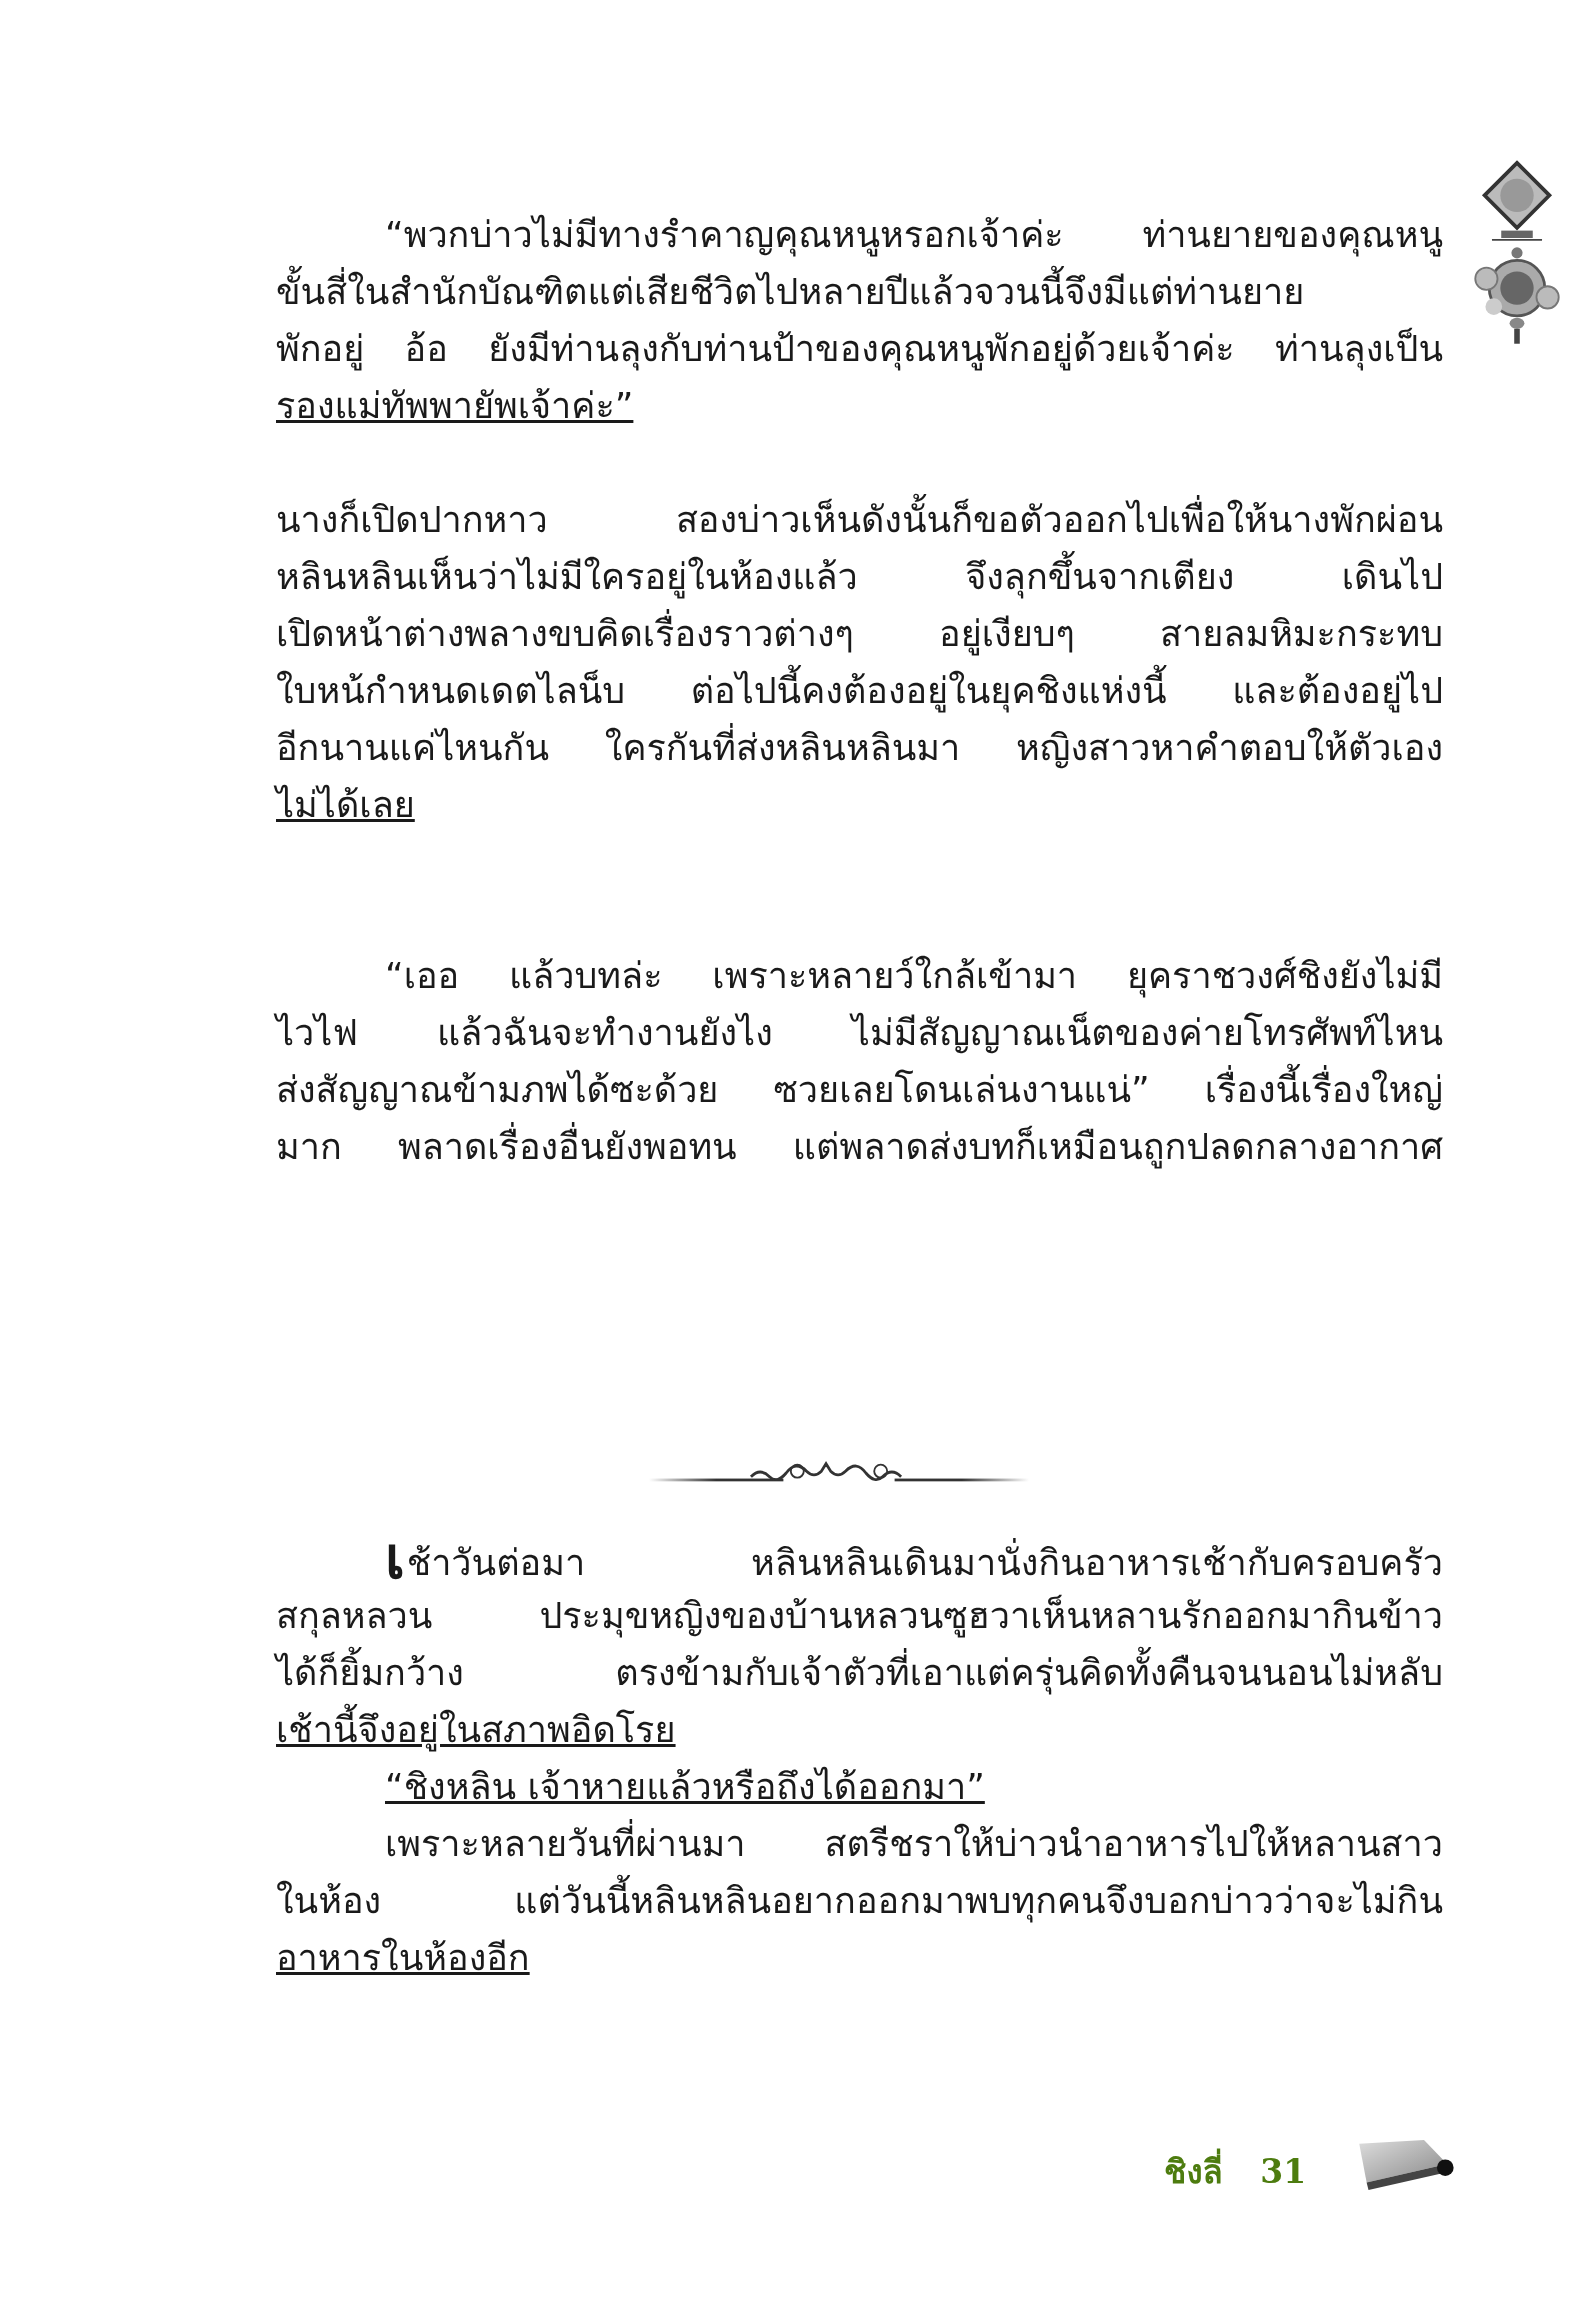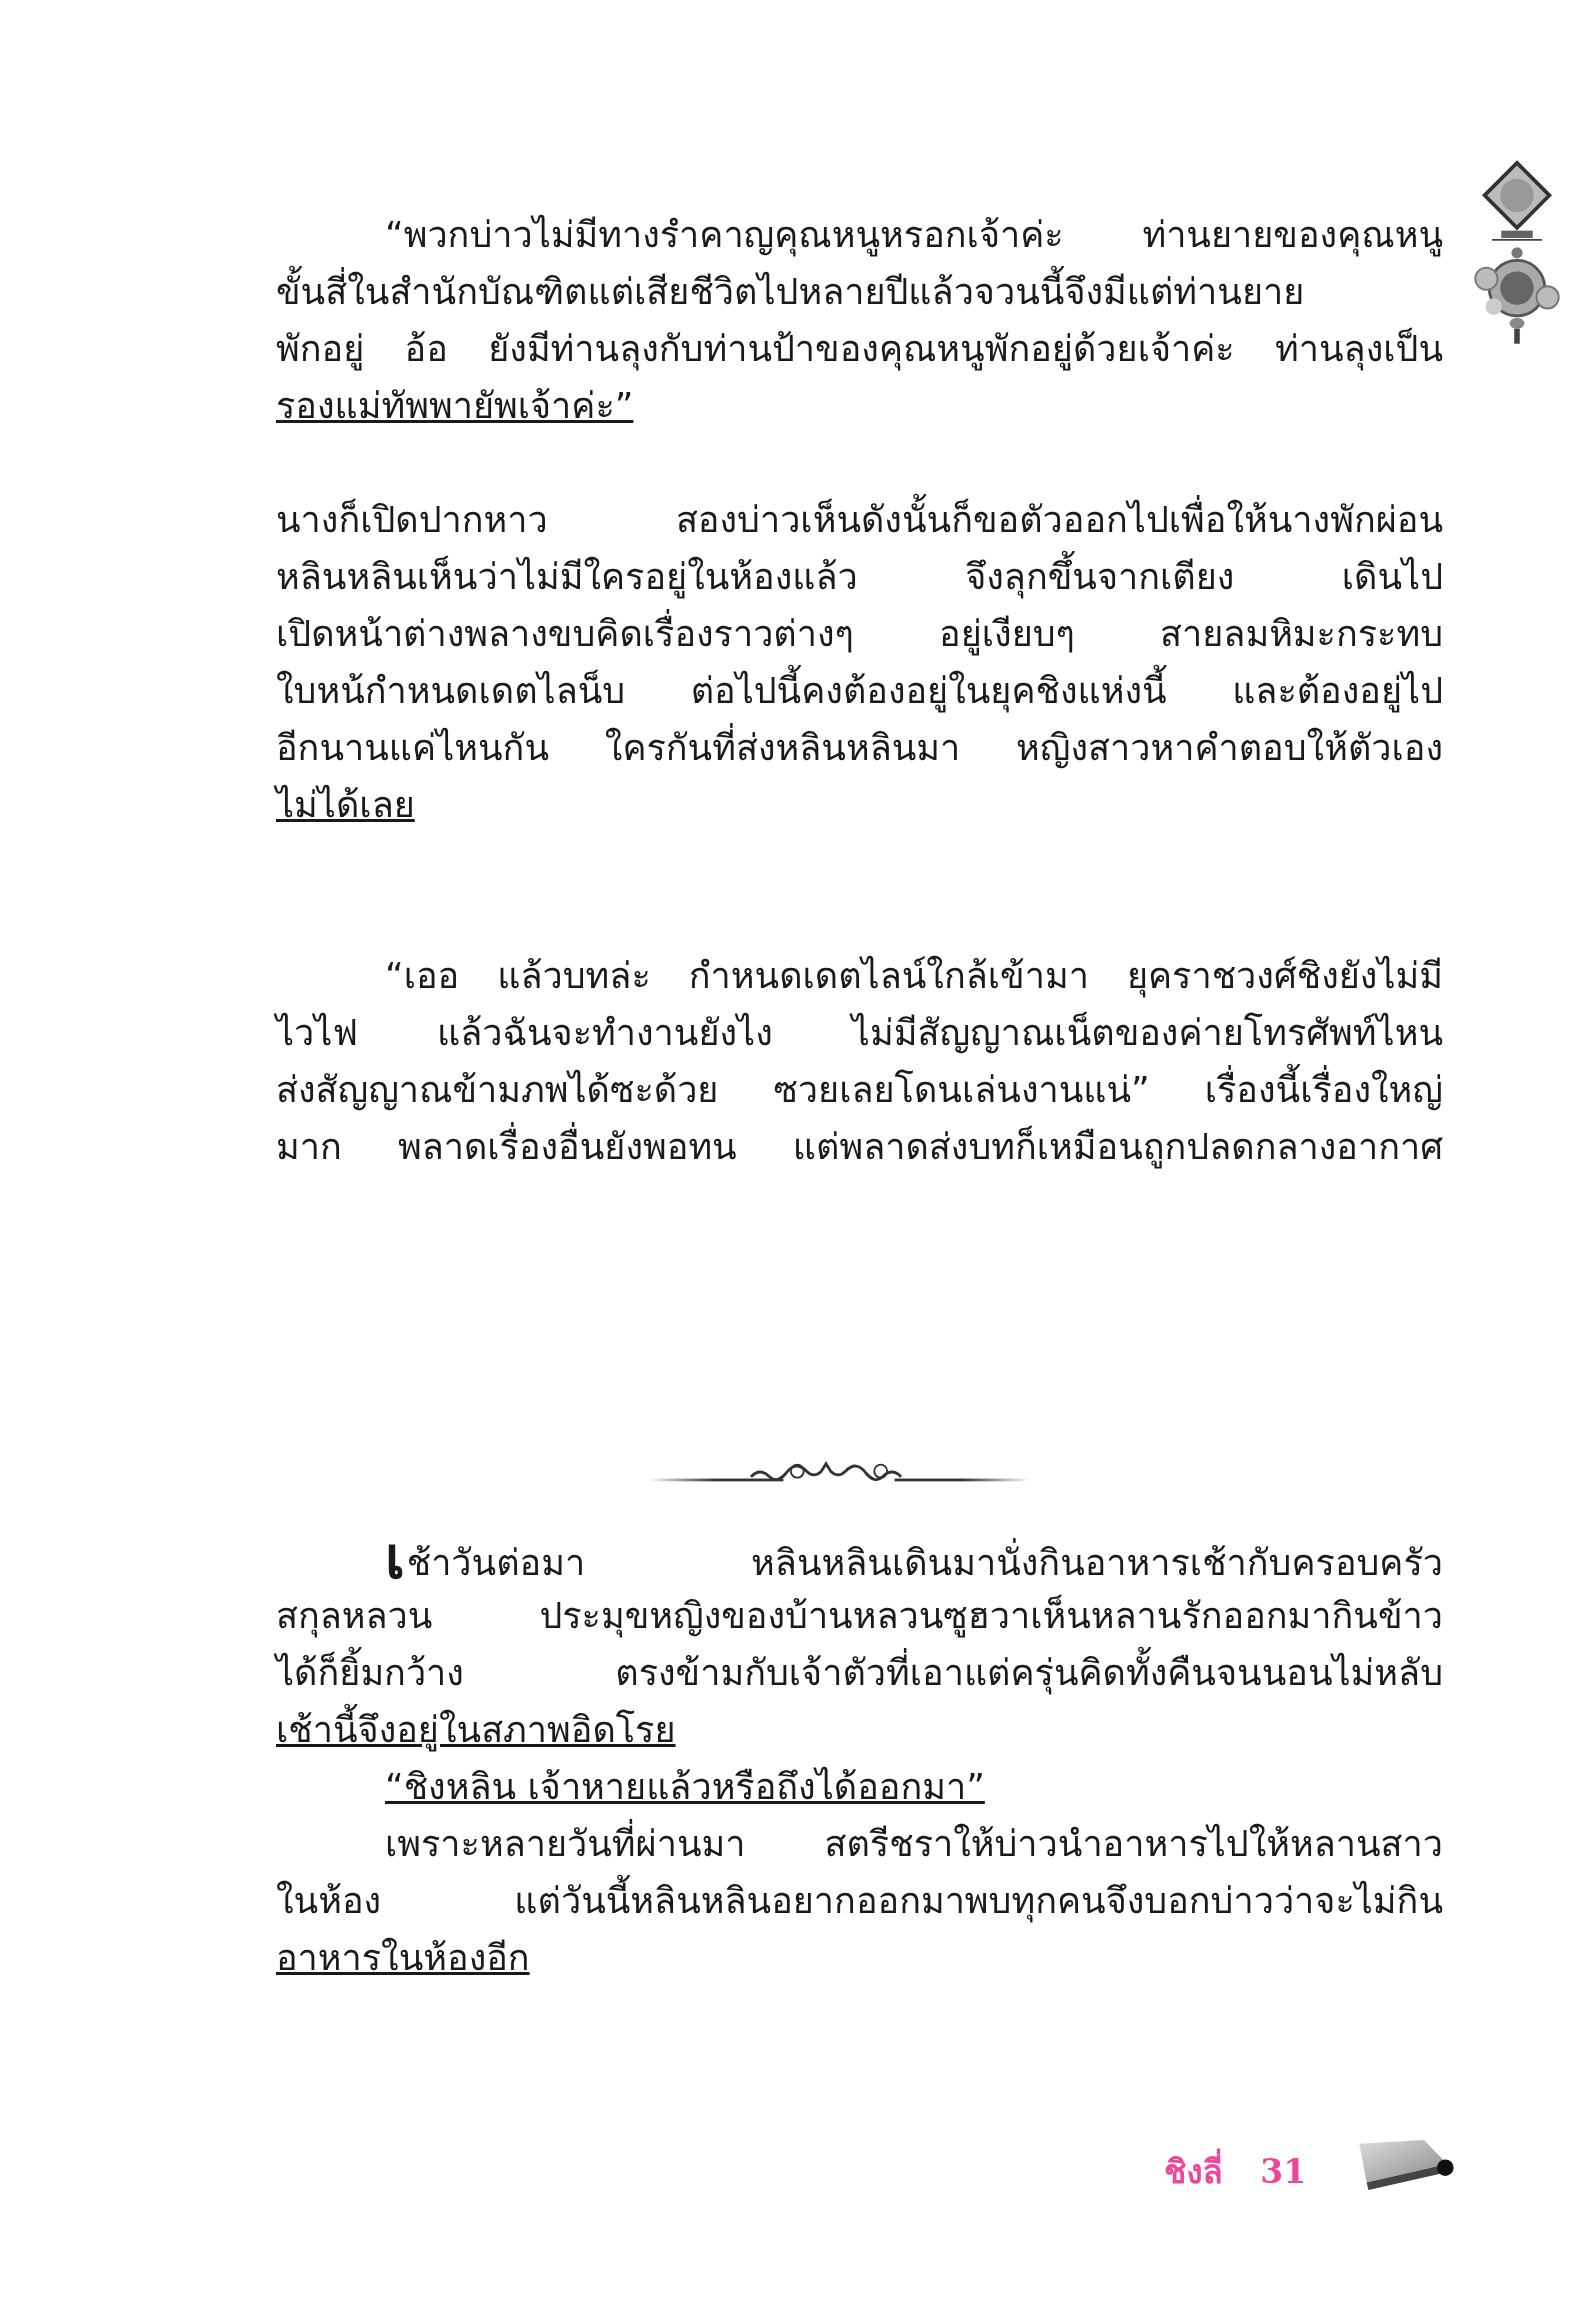--- a/index.html
+++ b/index.html
@@ -5,21 +5,21 @@
   html, body { margin: 0; padding: 0; background: #ffffff; }
   body { width: 1589px; height: 2300px; position: relative; overflow: hidden; color: #1a1a1a; }
   .page { position: absolute; left: 0; top: 0; width: 1589px; height: 1648px; }
   .text-block { position: absolute; left: 276px; width: 1167px; font-family: "DejaVu Sans", sans-serif; font-size: 36px; }
   .line { height: 57px; line-height: 57px; white-space: nowrap; text-align: justify; text-align-last: justify; display: block; }
   .line.indent { padding-left: 109px; }
   .line.last { text-align-last: left; text-decoration: underline; }
   .divider { position: absolute; left: 649px; top: 1458px; width: 380px; height: 30px; }
   .dropcap { font-weight: bold; font-size: 58px; margin-right: 1.9px; vertical-align: -2.8px; }
   .ornament { position: absolute; left: 1466px; top: 158px; width: 102px; height: 186px; }
-  .footer { position: absolute; left: 1164px; top: 2145px; font-family: "DejaVu Serif", serif; font-weight: bold; font-size: 33px; color: #ec4899; }
+  .footer { position: absolute; left: 1164px; top: 2145px; font-family: "DejaVu Serif", serif; font-weight: bold; font-size: 33px; color: #4d7c0f; }
   .footer .num { margin-left: 26px; }
   .scroll-icon { position: absolute; left: 1350px; top: 2136px; width: 111px; height: 56px; }
 </style>
 </head>
 <body>
 
 <div class="page">
 
   <svg class="ornament" viewBox="0 0 110 200">
     <polygon points="55,5 90,40 55,75 20,40" fill="#bbb" stroke="#333" stroke-width="4"></polygon>
@@ -46,21 +46,21 @@
   <div class="text-block" style="top:491px;">
     <span class="line">นางก็เปิดปากหาว สองบ่าวเห็นดังนั้นก็ขอตัวออกไปเพื่อให้นางพักผ่อน</span>
     <span class="line">หลินหลินเห็นว่าไม่มีใครอยู่ในห้องแล้ว จึงลุกขึ้นจากเตียง เดินไป</span>
     <span class="line">เปิดหน้าต่างพลางขบคิดเรื่องราวต่างๆ อยู่เงียบๆ สายลมหิมะกระทบ</span>
     <span class="line">ใบหน้กำหนดเดตไลน็บ ต่อไปนี้คงต้องอยู่ในยุคชิงแห่งนี้ และต้องอยู่ไป</span>
     <span class="line">อีกนานแค่ไหนกัน ใครกันที่ส่งหลินหลินมา หญิงสาวหาคำตอบให้ตัวเอง</span>
     <span class="line last">ไม่ได้เลย</span>
   </div>
 
   <div class="text-block" style="top:947px;">
-    <span class="line indent">“เออ แล้วบทล่ะ กำหนดเดตไลน์ใกล้เข้ามา ยุคราชวงศ์ชิงยังไม่มี</span>
+    <span class="line indent">“เออ แล้วบทล่ะ เพราะหลายว์ใกล้เข้ามา ยุคราชวงศ์ชิงยังไม่มี</span>
     <span class="line">ไวไฟ แล้วฉันจะทำงานยังไง ไม่มีสัญญาณเน็ตของค่ายโทรศัพท์ไหน</span>
     <span class="line">ส่งสัญญาณข้ามภพได้ซะด้วย ซวยเลยโดนเล่นงานแน่” เรื่องนี้เรื่องใหญ่</span>
     <span class="line">มาก พลาดเรื่องอื่นยังพอทน แต่พลาดส่งบทก็เหมือนถูกปลดกลางอากาศ</span>
   </div>
 
   <svg class="divider" viewBox="0 0 410 32">
     <defs>
       <linearGradient id="dl" x1="0" x2="1">
         <stop offset="0" stop-color="#fff"></stop>
           <stop offset="0.5" stop-color="#333"></stop>

